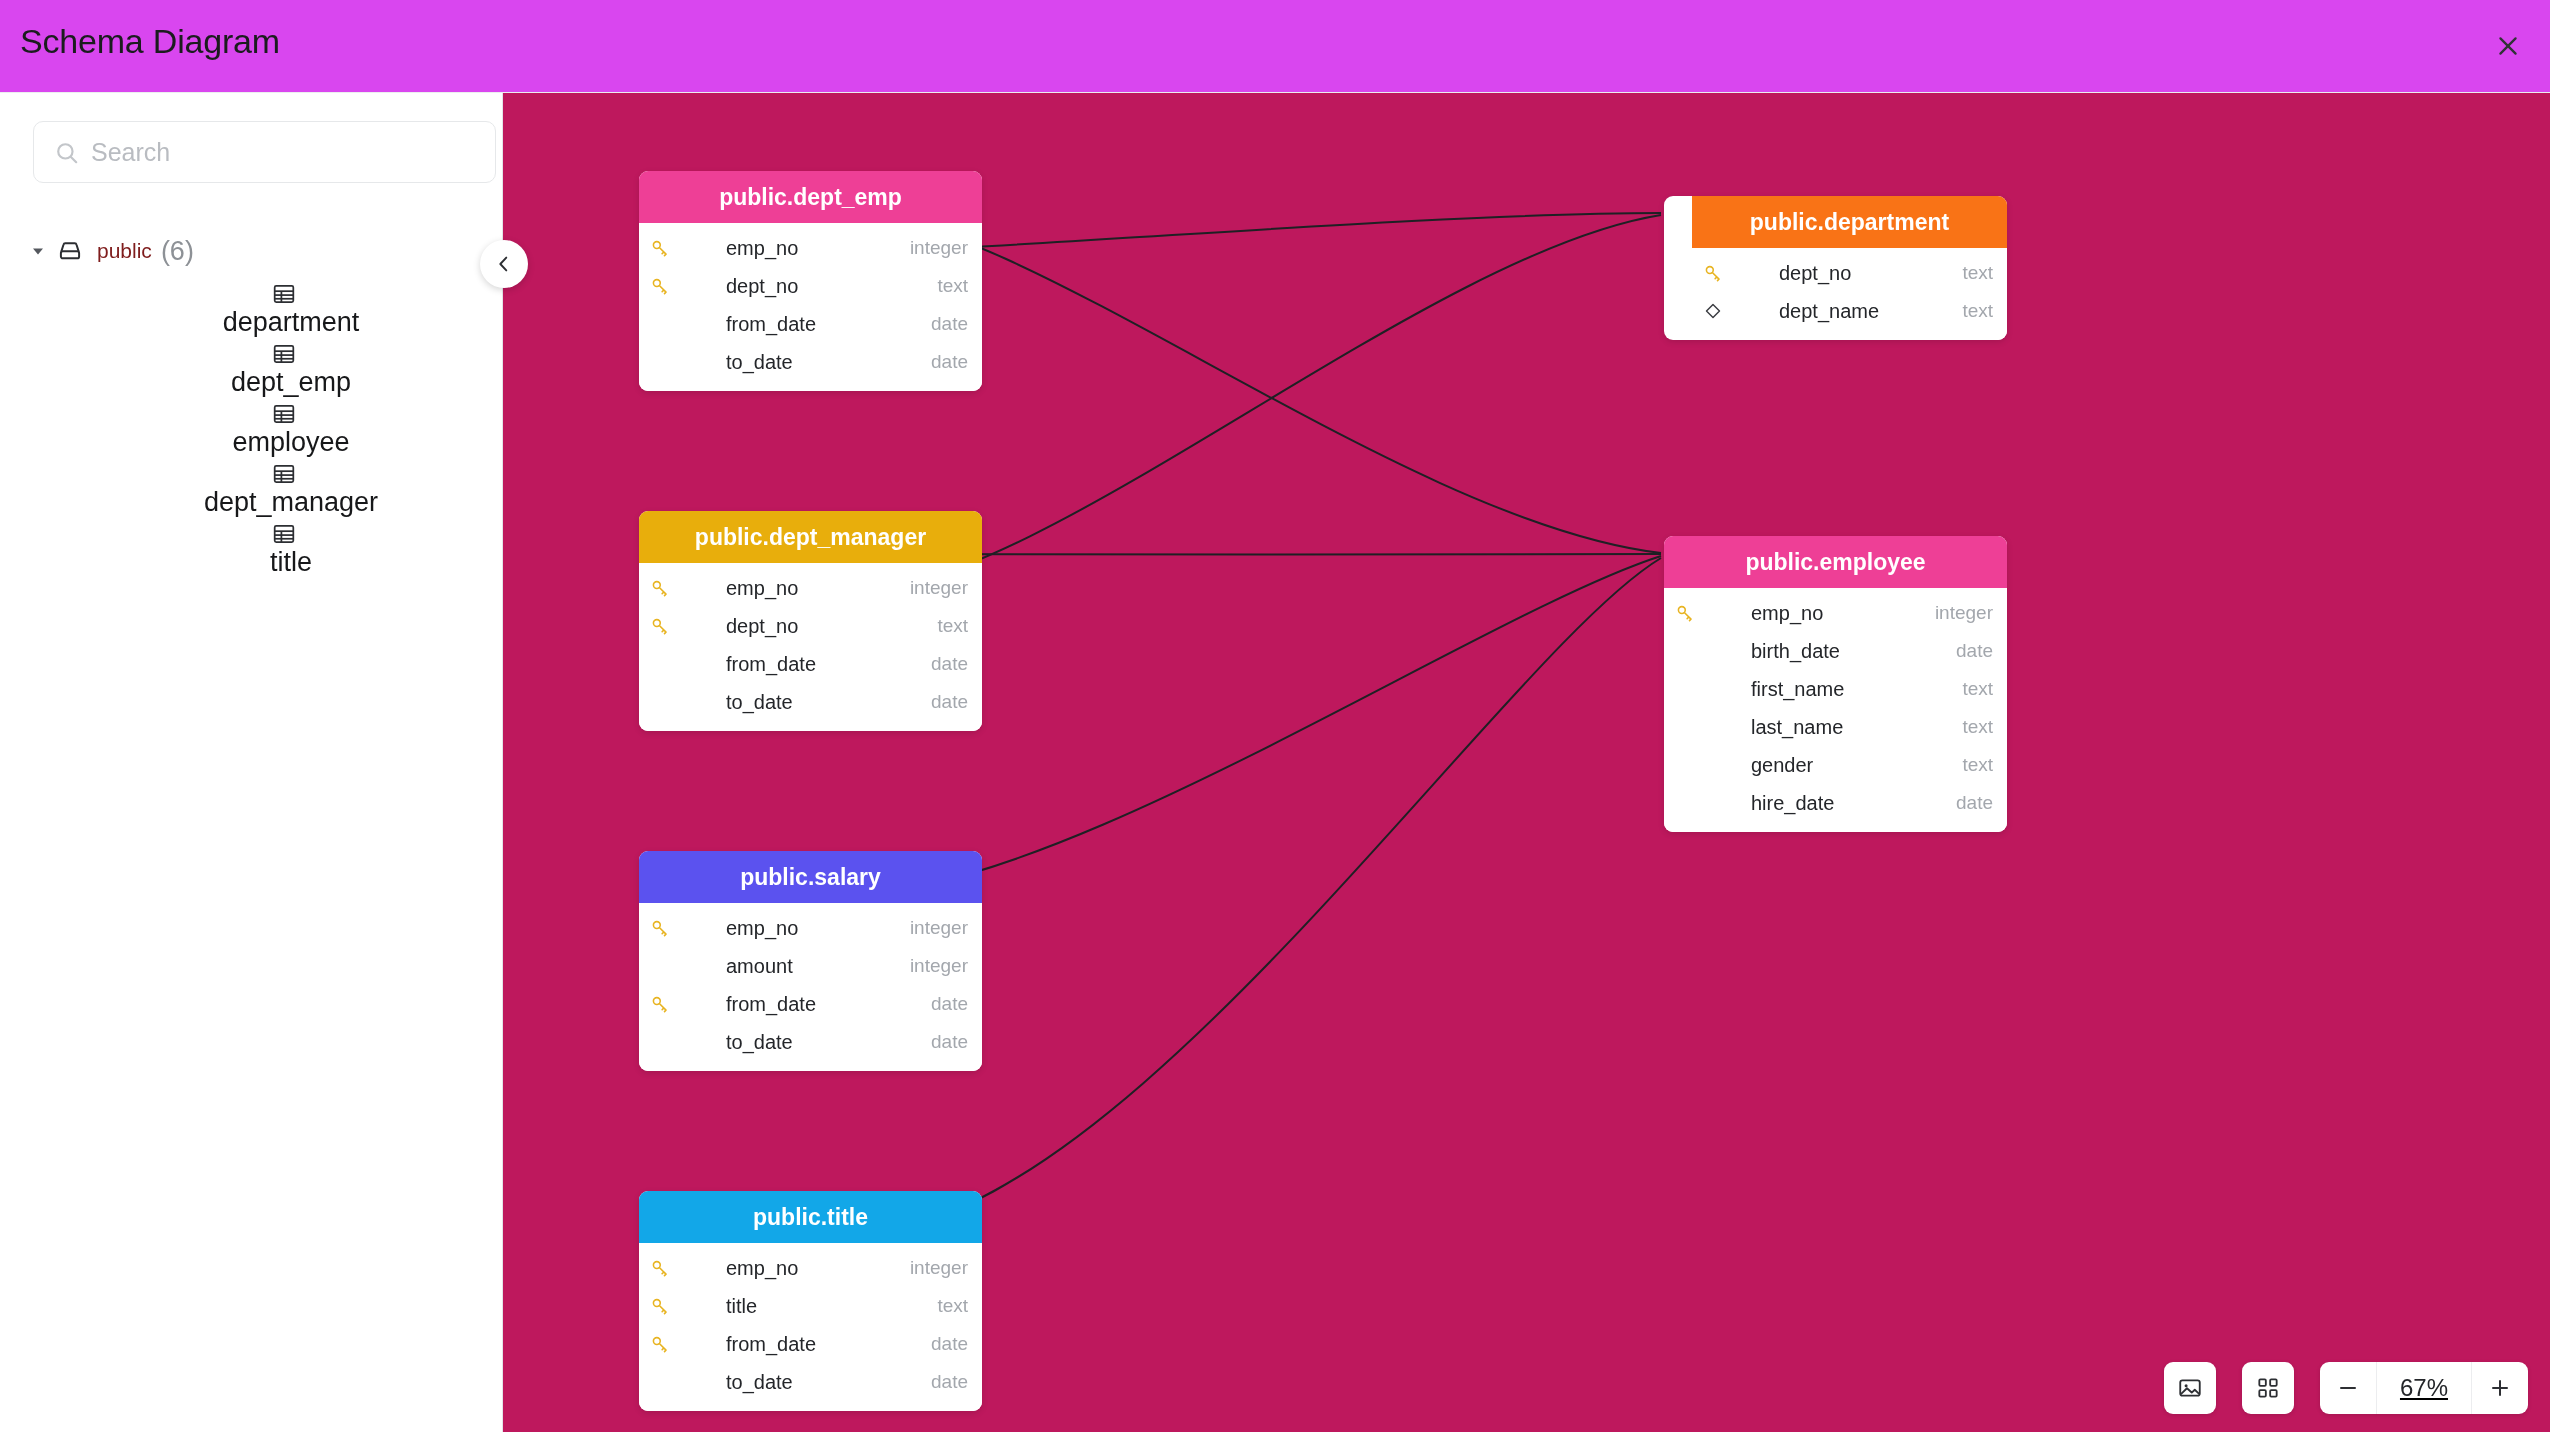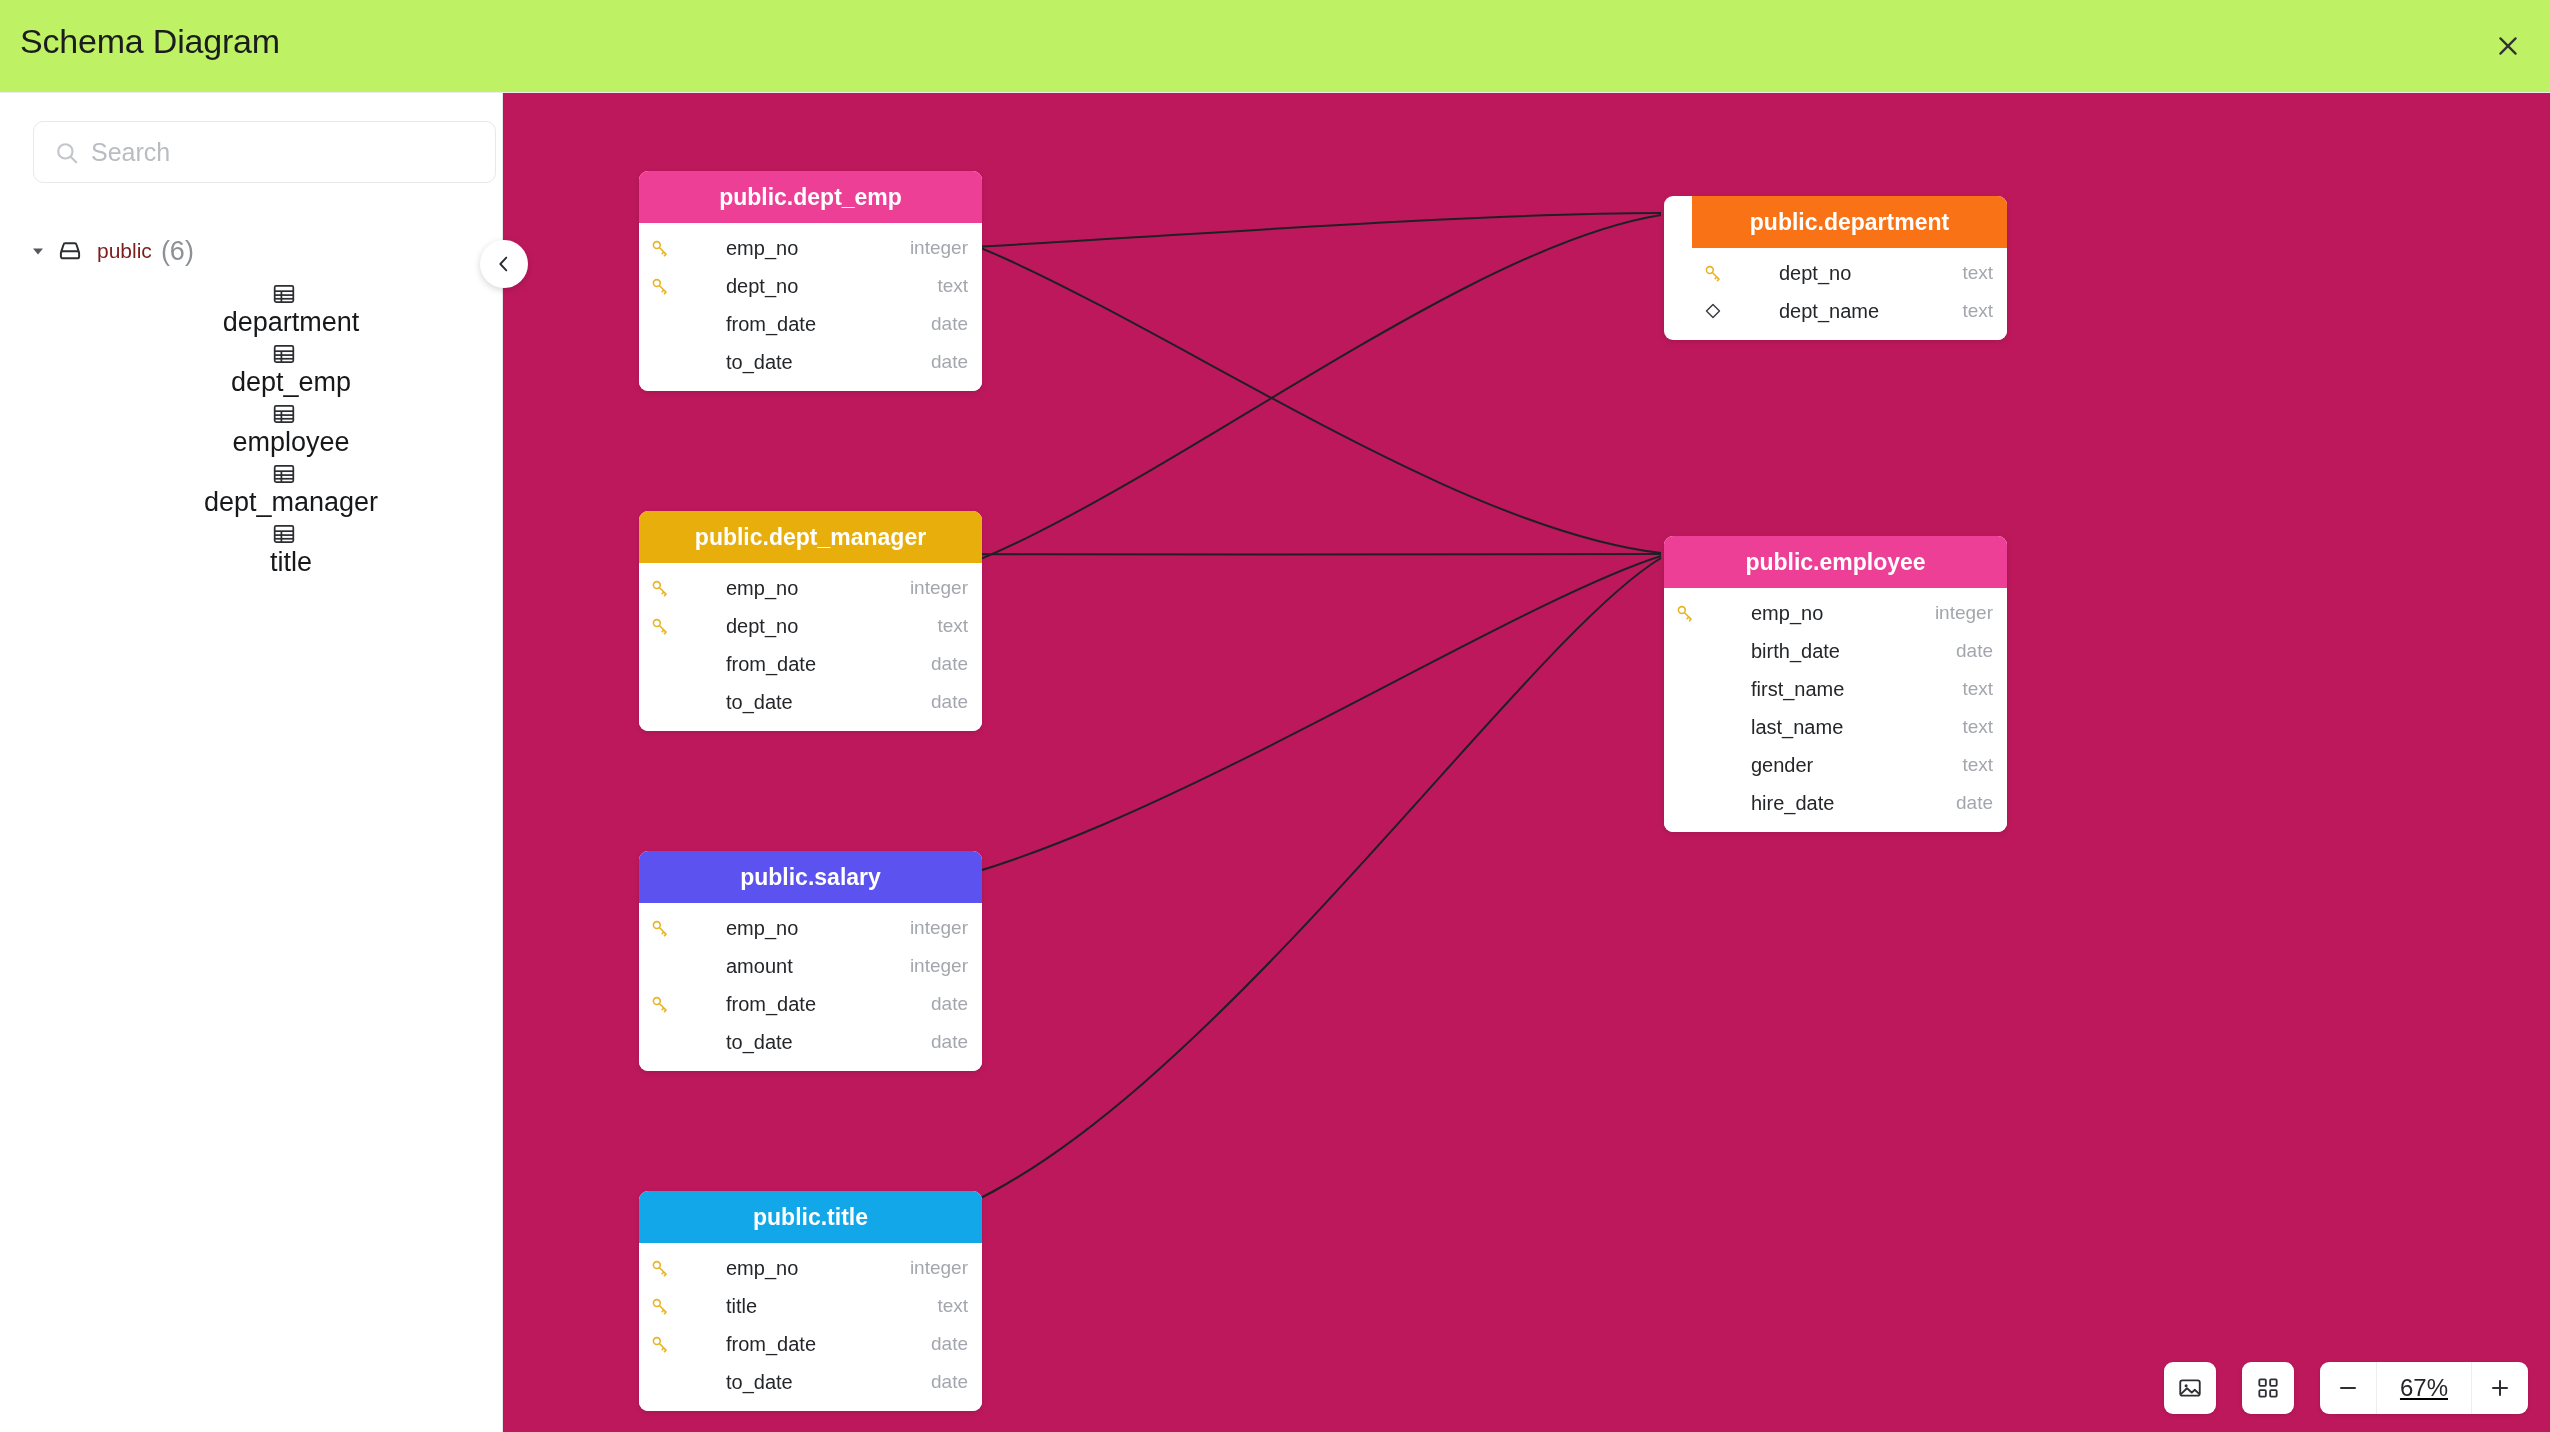--- a/index.html
+++ b/index.html
@@ -7,21 +7,21 @@
     width: 2550px; height: 1432px;
     font-family: "Liberation Sans", sans-serif;
     background: #ffffff;
     overflow: hidden;
   }
   #app { position: relative; width: 2550px; height: 1432px; }
 
   
   .header {
     position: absolute; top: 0; left: 0; width: 2550px; height: 93px;
-    background: #bef264; border-bottom: 1px solid #eceef0;
+    background: #d946ef; border-bottom: 1px solid #eceef0;
   }
   .header-title {
     position: absolute; left: 20px; top: 22px;
     font-size: 34px; color: #1b1c1e; letter-spacing: -0.2px;
   }
   .close-btn {
     position: absolute; right: 18px; top: 22px;
     width: 48px; height: 48px; border-radius: 6px;
     display: flex; align-items: center; justify-content: center;
     cursor: pointer; background: transparent;

